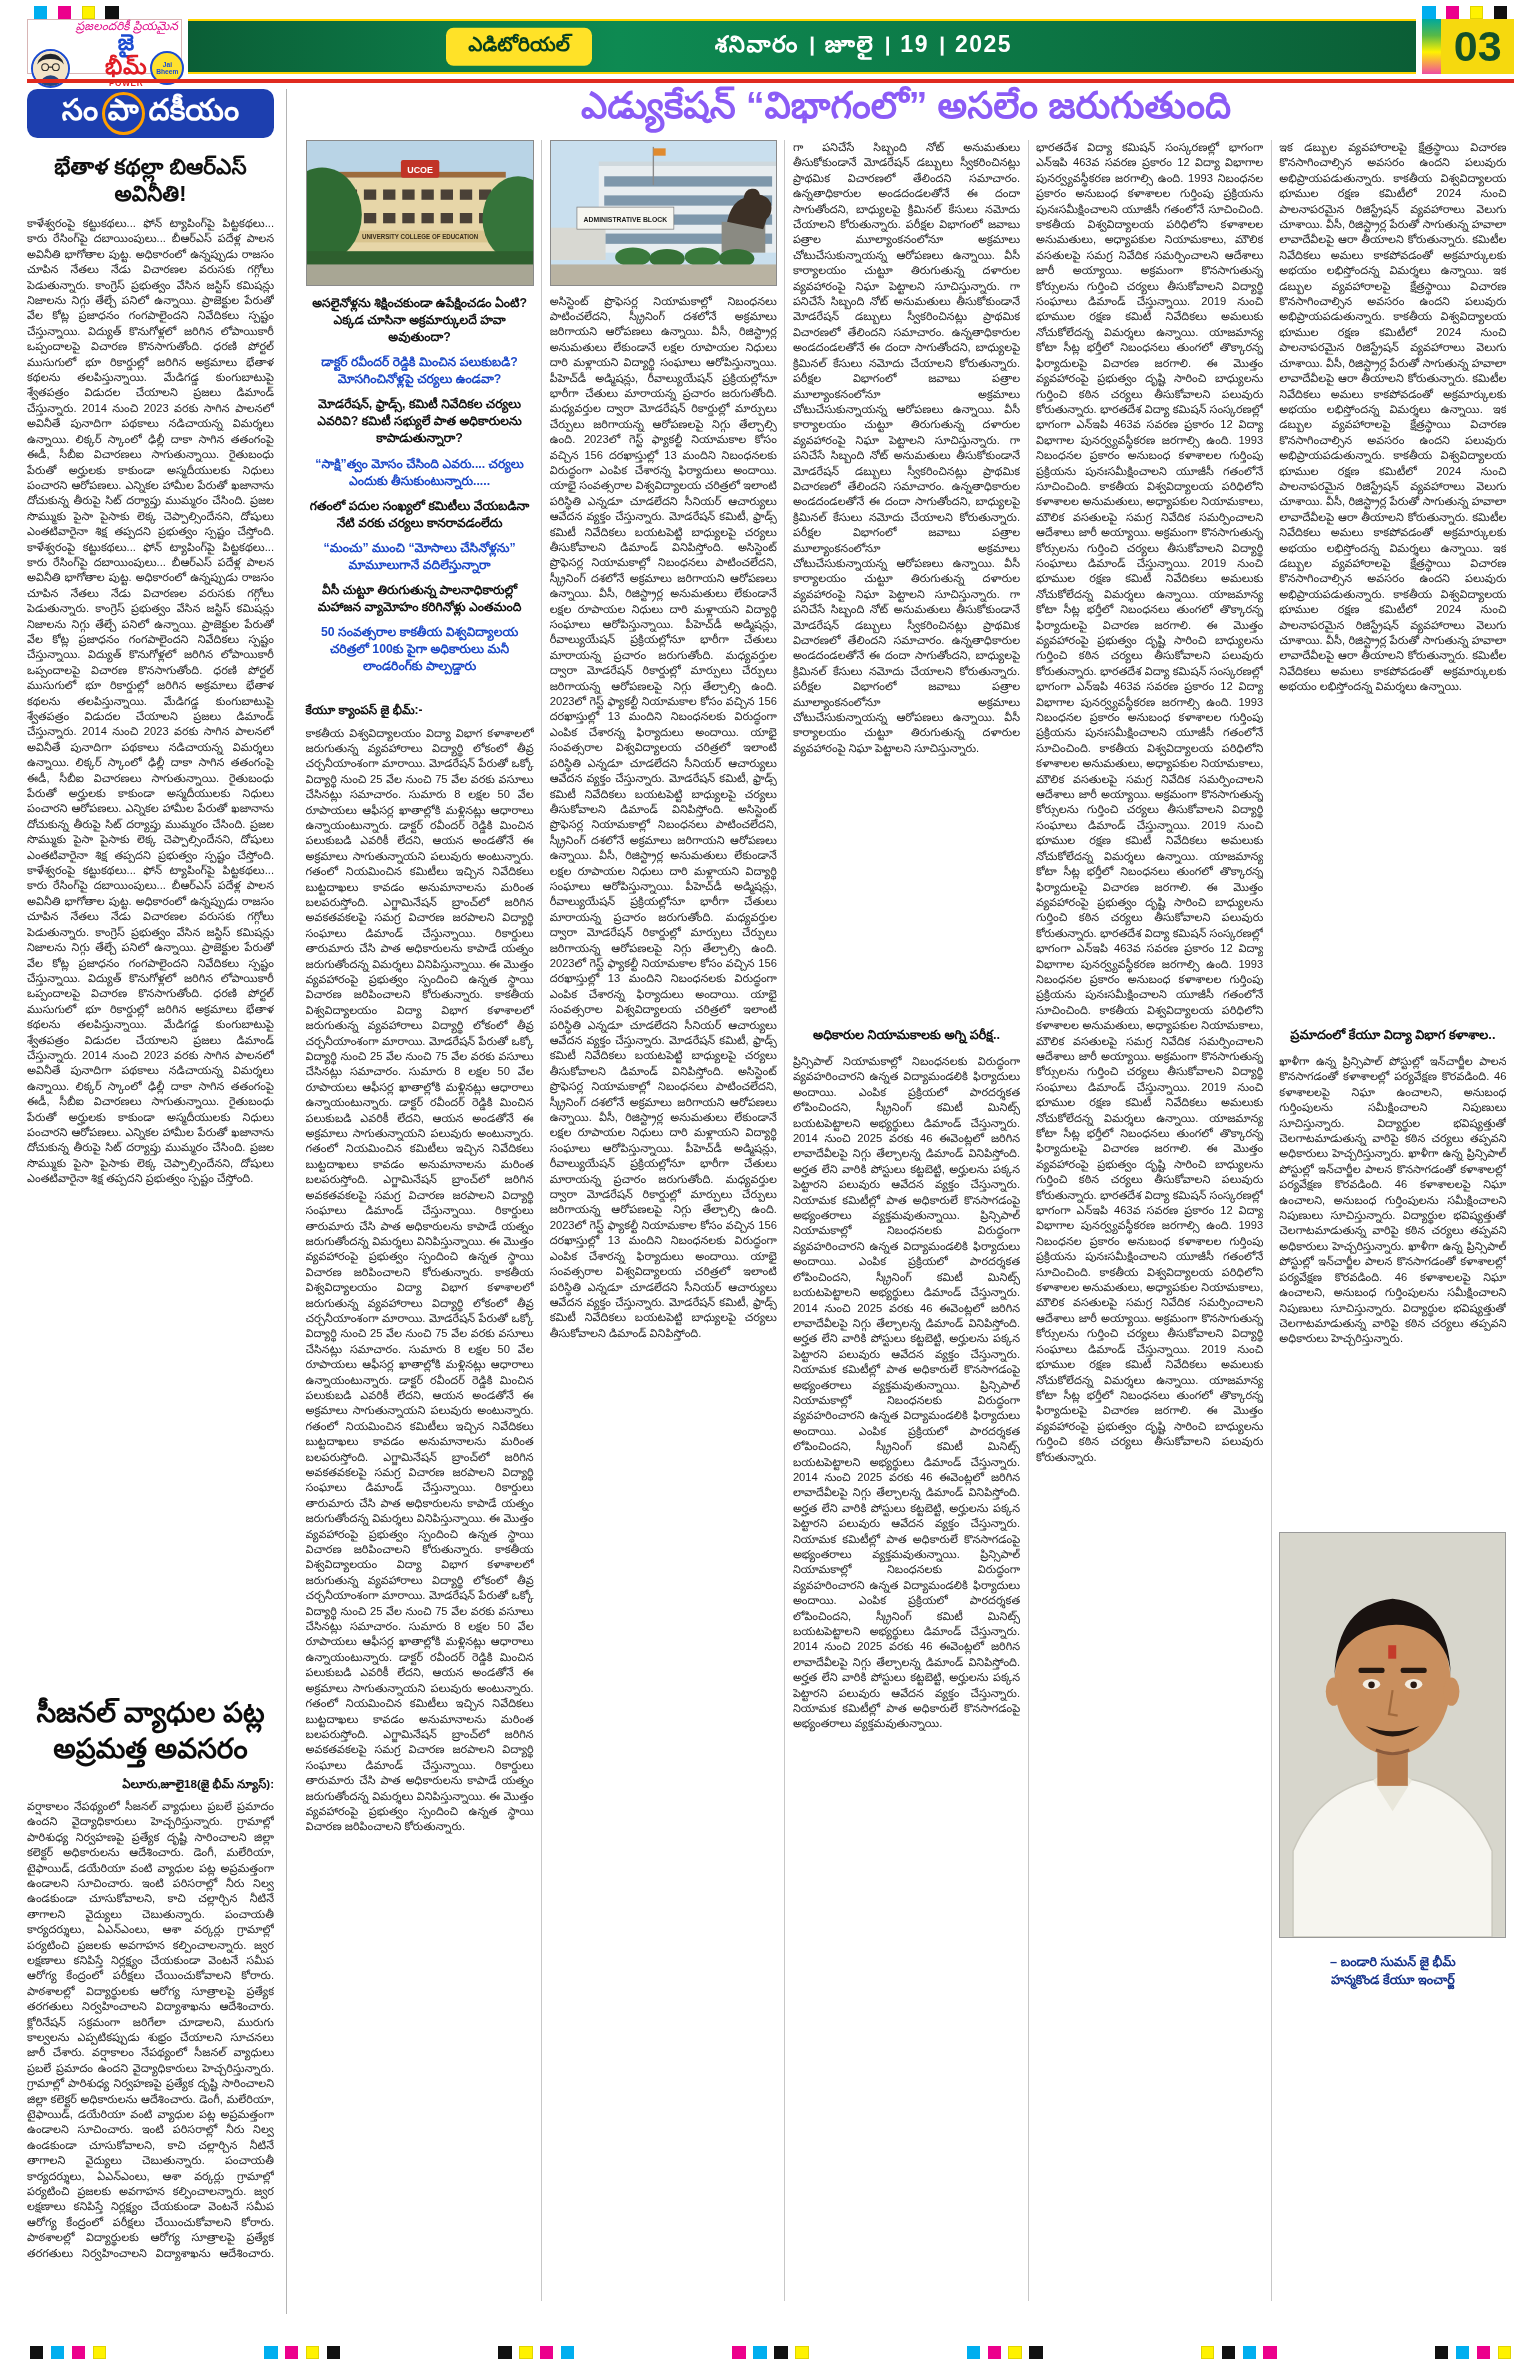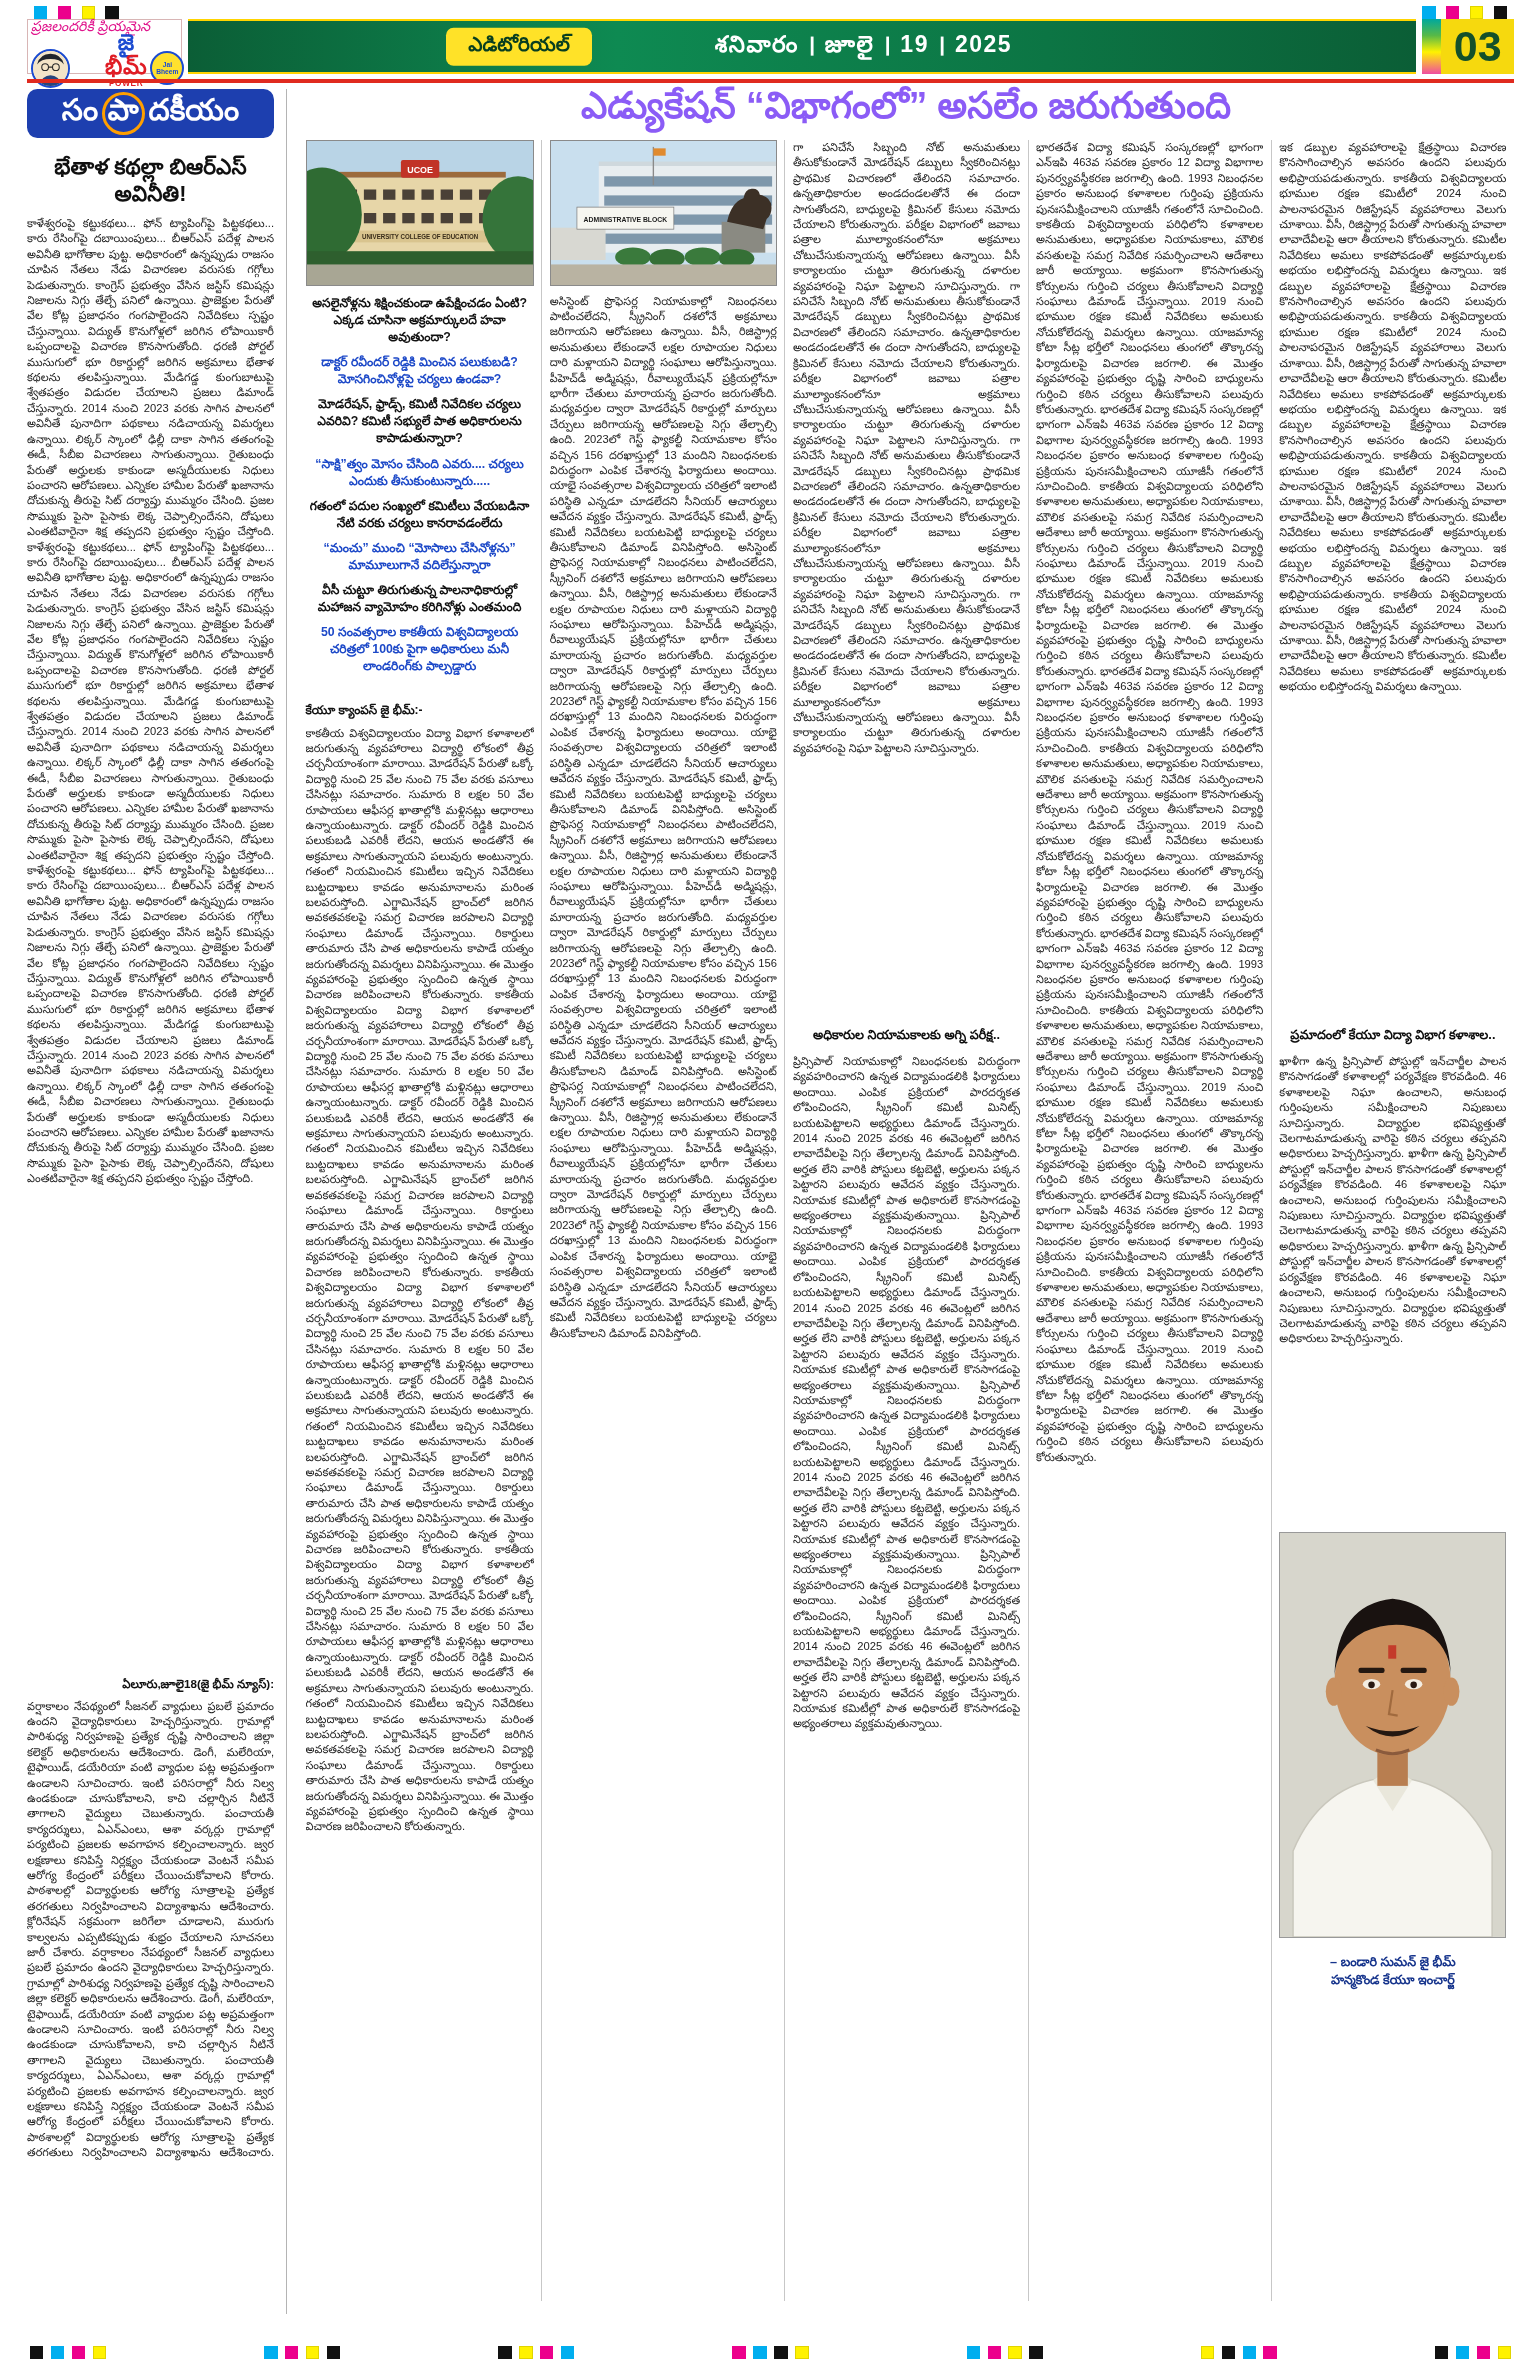--- a/index.html
+++ b/index.html
@@ -14,21 +14,21 @@
   .regrow.top-right { top:6px; right:34px; }
   .regrow.bottom { bottom:18px; left:30px; right:30px; justify-content:space-between; }
   .reggroup { display:flex; gap:7.5px; }
   .regsq { width:13.4px; height:13.4px; display:inline-block; }
   .regsq.c { background:#00aeef; } .regsq.m { background:#ec008c; }
   .regsq.y { background:#fff200; border:0.7px solid #e0d400; } .regsq.k { background:#111111; }
 
   
   .header { position:absolute; top:19.4px; left:27px; width:1487px; height:55px; display:flex; align-items:stretch; }
   .masthead { width:155px; position:relative; border:0.7px solid #d8b5b5; background:#fff; padding:1.5px 3px; }
-  .mast-topline { font-size:14px; color:#e0148c; font-style:italic; text-align:left; line-height:9px; }
+  .mast-topline { font-size:12px; color:#e0148c; font-style:italic; text-align:right; line-height:9px; }
   .mast-row { display:flex; align-items:center; gap:3px; }
   .avatar { width:39px; height:39px; border-radius:50%; border:2.2px solid #1b4bd1; overflow:hidden; flex:0 0 auto; background:#f3e4c8; }
   .mast-text { flex:1; text-align:center;margin-left:32px; }
   .mast-title { font-size:22.4px; font-weight:800; line-height:24px; letter-spacing:0.7px; }
   .mast-title .t1 { color:#1b4bd1; } .mast-title .t2 { color:#e01d25; }
   .mast-tagline { font-size:8.2px; font-weight:700; color:#e01d25; letter-spacing:0.7px; }
   .badge { width:34px; height:34px; border-radius:50%; background:#ffe12e; border:2.2px solid #1b4bd1;
     display:flex; align-items:center; justify-content:center; font-size:6.7px; font-weight:800; color:#1b4bd1; text-align:center; flex:0 0 auto; }
   .green-bar { flex:1; margin:0 6px; position:relative; background:linear-gradient(90deg,#0b5e36 0%, #0e8a52 35%, #0c7544 70%, #0b5e36 100%);
     border-top:2.2px solid #ffd400; border-bottom:2.2px solid #ffd400; }
@@ -131,20 +131,22 @@
   <div class="red-rule"></div>
 
   <aside class="aside">
     <div class="section-box">
       <span>సం</span>
         <span class="ring">పా</span>
         <span>దకీయం</span>
     </div>
     <h2 class="art1-head">భేతాళ కథల్లా బిఆర్ఎస్ అవినీతి!</h2>
     <div class="bodytext art1-body">కాళేశ్వరంపై కట్టుకథలు... ఫోన్ ట్యాపింగ్‌పై పిట్టకథలు... కారు రేసింగ్‌పై దబాయింపులు... బీఆర్ఎస్ పదేళ్ల పాలన అవినీతి భాగోతాల పుట్ట. అధికారంలో ఉన్నప్పుడు రాజసం చూపిన నేతలు నేడు విచారణల వరుసకు గగ్గోలు పెడుతున్నారు. కాంగ్రెస్ ప్రభుత్వం వేసిన జస్టిస్ కమిషన్లు నిజాలను నిగ్గు తేల్చే పనిలో ఉన్నాయి. ప్రాజెక్టుల పేరుతో వేల కోట్ల ప్రజాధనం గంగపాలైందని నివేదికలు స్పష్టం చేస్తున్నాయి. విద్యుత్ కొనుగోళ్లలో జరిగిన లోపాయికారీ ఒప్పందాలపై విచారణ కొనసాగుతోంది. ధరణి పోర్టల్ ముసుగులో భూ రికార్డుల్లో జరిగిన అక్రమాలు భేతాళ కథలను తలపిస్తున్నాయి. మేడిగడ్డ కుంగుబాటుపై శ్వేతపత్రం విడుదల చేయాలని ప్రజలు డిమాండ్ చేస్తున్నారు. 2014 నుంచి 2023 వరకు సాగిన పాలనలో అవినీతే పునాదిగా పథకాలు నడిచాయన్న విమర్శలు ఉన్నాయి. లిక్కర్ స్కాంలో ఢిల్లీ దాకా సాగిన తతంగంపై ఈడీ, సీబీఐ విచారణలు సాగుతున్నాయి. రైతుబంధు పేరుతో అర్హులకు కాకుండా అస్మదీయులకు నిధులు పంచారని ఆరోపణలు. ఎన్నికల హామీల పేరుతో ఖజానాను దోచుకున్న తీరుపై సిట్ దర్యాప్తు ముమ్మరం చేసింది. ప్రజల సొమ్ముకు పైసా పైసాకు లెక్క చెప్పాల్సిందేనని, దోషులు ఎంతటివారైనా శిక్ష తప్పదని ప్రభుత్వం స్పష్టం చేస్తోంది. కాళేశ్వరంపై కట్టుకథలు... ఫోన్ ట్యాపింగ్‌పై పిట్టకథలు... కారు రేసింగ్‌పై దబాయింపులు... బీఆర్ఎస్ పదేళ్ల పాలన అవినీతి భాగోతాల పుట్ట. అధికారంలో ఉన్నప్పుడు రాజసం చూపిన నేతలు నేడు విచారణల వరుసకు గగ్గోలు పెడుతున్నారు. కాంగ్రెస్ ప్రభుత్వం వేసిన జస్టిస్ కమిషన్లు నిజాలను నిగ్గు తేల్చే పనిలో ఉన్నాయి. ప్రాజెక్టుల పేరుతో వేల కోట్ల ప్రజాధనం గంగపాలైందని నివేదికలు స్పష్టం చేస్తున్నాయి. విద్యుత్ కొనుగోళ్లలో జరిగిన లోపాయికారీ ఒప్పందాలపై విచారణ కొనసాగుతోంది. ధరణి పోర్టల్ ముసుగులో భూ రికార్డుల్లో జరిగిన అక్రమాలు భేతాళ కథలను తలపిస్తున్నాయి. మేడిగడ్డ కుంగుబాటుపై శ్వేతపత్రం విడుదల చేయాలని ప్రజలు డిమాండ్ చేస్తున్నారు. 2014 నుంచి 2023 వరకు సాగిన పాలనలో అవినీతే పునాదిగా పథకాలు నడిచాయన్న విమర్శలు ఉన్నాయి. లిక్కర్ స్కాంలో ఢిల్లీ దాకా సాగిన తతంగంపై ఈడీ, సీబీఐ విచారణలు సాగుతున్నాయి. రైతుబంధు పేరుతో అర్హులకు కాకుండా అస్మదీయులకు నిధులు పంచారని ఆరోపణలు. ఎన్నికల హామీల పేరుతో ఖజానాను దోచుకున్న తీరుపై సిట్ దర్యాప్తు ముమ్మరం చేసింది. ప్రజల సొమ్ముకు పైసా పైసాకు లెక్క చెప్పాల్సిందేనని, దోషులు ఎంతటివారైనా శిక్ష తప్పదని ప్రభుత్వం స్పష్టం చేస్తోంది. కాళేశ్వరంపై కట్టుకథలు... ఫోన్ ట్యాపింగ్‌పై పిట్టకథలు... కారు రేసింగ్‌పై దబాయింపులు... బీఆర్ఎస్ పదేళ్ల పాలన అవినీతి భాగోతాల పుట్ట. అధికారంలో ఉన్నప్పుడు రాజసం చూపిన నేతలు నేడు విచారణల వరుసకు గగ్గోలు పెడుతున్నారు. కాంగ్రెస్ ప్రభుత్వం వేసిన జస్టిస్ కమిషన్లు నిజాలను నిగ్గు తేల్చే పనిలో ఉన్నాయి. ప్రాజెక్టుల పేరుతో వేల కోట్ల ప్రజాధనం గంగపాలైందని నివేదికలు స్పష్టం చేస్తున్నాయి. విద్యుత్ కొనుగోళ్లలో జరిగిన లోపాయికారీ ఒప్పందాలపై విచారణ కొనసాగుతోంది. ధరణి పోర్టల్ ముసుగులో భూ రికార్డుల్లో జరిగిన అక్రమాలు భేతాళ కథలను తలపిస్తున్నాయి. మేడిగడ్డ కుంగుబాటుపై శ్వేతపత్రం విడుదల చేయాలని ప్రజలు డిమాండ్ చేస్తున్నారు. 2014 నుంచి 2023 వరకు సాగిన పాలనలో అవినీతే పునాదిగా పథకాలు నడిచాయన్న విమర్శలు ఉన్నాయి. లిక్కర్ స్కాంలో ఢిల్లీ దాకా సాగిన తతంగంపై ఈడీ, సీబీఐ విచారణలు సాగుతున్నాయి. రైతుబంధు పేరుతో అర్హులకు కాకుండా అస్మదీయులకు నిధులు పంచారని ఆరోపణలు. ఎన్నికల హామీల పేరుతో ఖజానాను దోచుకున్న తీరుపై సిట్ దర్యాప్తు ముమ్మరం చేసింది. ప్రజల సొమ్ముకు పైసా పైసాకు లెక్క చెప్పాల్సిందేనని, దోషులు ఎంతటివారైనా శిక్ష తప్పదని ప్రభుత్వం స్పష్టం చేస్తోంది.</div>
+    <h2 class="art2-head">సీజనల్ వ్యాధుల పట్ల
+అప్రమత్త అవసరం</h2>
     <div class="dateline">ఏలూరు,జూలై18(జై భీమ్ న్యూస్):</div>
     <div class="bodytext art2-body">వర్షాకాలం నేపథ్యంలో సీజనల్ వ్యాధులు ప్రబలే ప్రమాదం ఉందని వైద్యాధికారులు హెచ్చరిస్తున్నారు. గ్రామాల్లో పారిశుధ్య నిర్వహణపై ప్రత్యేక దృష్టి సారించాలని జిల్లా కలెక్టర్ అధికారులను ఆదేశించారు. డెంగీ, మలేరియా, టైఫాయిడ్, డయేరియా వంటి వ్యాధుల పట్ల అప్రమత్తంగా ఉండాలని సూచించారు. ఇంటి పరిసరాల్లో నీరు నిల్వ ఉండకుండా చూసుకోవాలని, కాచి చల్లార్చిన నీటినే తాగాలని వైద్యులు చెబుతున్నారు. పంచాయతీ కార్యదర్శులు, ఏఎన్ఎంలు, ఆశా వర్కర్లు గ్రామాల్లో పర్యటించి ప్రజలకు అవగాహన కల్పించాలన్నారు. జ్వర లక్షణాలు కనిపిస్తే నిర్లక్ష్యం చేయకుండా వెంటనే సమీప ఆరోగ్య కేంద్రంలో పరీక్షలు చేయించుకోవాలని కోరారు. పాఠశాలల్లో విద్యార్థులకు ఆరోగ్య సూత్రాలపై ప్రత్యేక తరగతులు నిర్వహించాలని విద్యాశాఖను ఆదేశించారు. క్లోరినేషన్ సక్రమంగా జరిగేలా చూడాలని, మురుగు కాల్వలను ఎప్పటికప్పుడు శుభ్రం చేయాలని సూచనలు జారీ చేశారు. వర్షాకాలం నేపథ్యంలో సీజనల్ వ్యాధులు ప్రబలే ప్రమాదం ఉందని వైద్యాధికారులు హెచ్చరిస్తున్నారు. గ్రామాల్లో పారిశుధ్య నిర్వహణపై ప్రత్యేక దృష్టి సారించాలని జిల్లా కలెక్టర్ అధికారులను ఆదేశించారు. డెంగీ, మలేరియా, టైఫాయిడ్, డయేరియా వంటి వ్యాధుల పట్ల అప్రమత్తంగా ఉండాలని సూచించారు. ఇంటి పరిసరాల్లో నీరు నిల్వ ఉండకుండా చూసుకోవాలని, కాచి చల్లార్చిన నీటినే తాగాలని వైద్యులు చెబుతున్నారు. పంచాయతీ కార్యదర్శులు, ఏఎన్ఎంలు, ఆశా వర్కర్లు గ్రామాల్లో పర్యటించి ప్రజలకు అవగాహన కల్పించాలన్నారు. జ్వర లక్షణాలు కనిపిస్తే నిర్లక్ష్యం చేయకుండా వెంటనే సమీప ఆరోగ్య కేంద్రంలో పరీక్షలు చేయించుకోవాలని కోరారు. పాఠశాలల్లో విద్యార్థులకు ఆరోగ్య సూత్రాలపై ప్రత్యేక తరగతులు నిర్వహించాలని విద్యాశాఖను ఆదేశించారు. క్లోరినేషన్ సక్రమంగా జరిగేలా చూడాలని, మురుగు కాల్వలను ఎప్పటికప్పుడు శుభ్రం చేయాలని సూచనలు జారీ చేశారు.</div>
   </aside>
 
   <div class="vline"></div>
 
   <main class="main">
     <h1 class="main-head">ఎడ్యుకేషన్ “విభాగంలో” అసలేం జరుగుతుంది</h1>
     <div class="cols">
 

